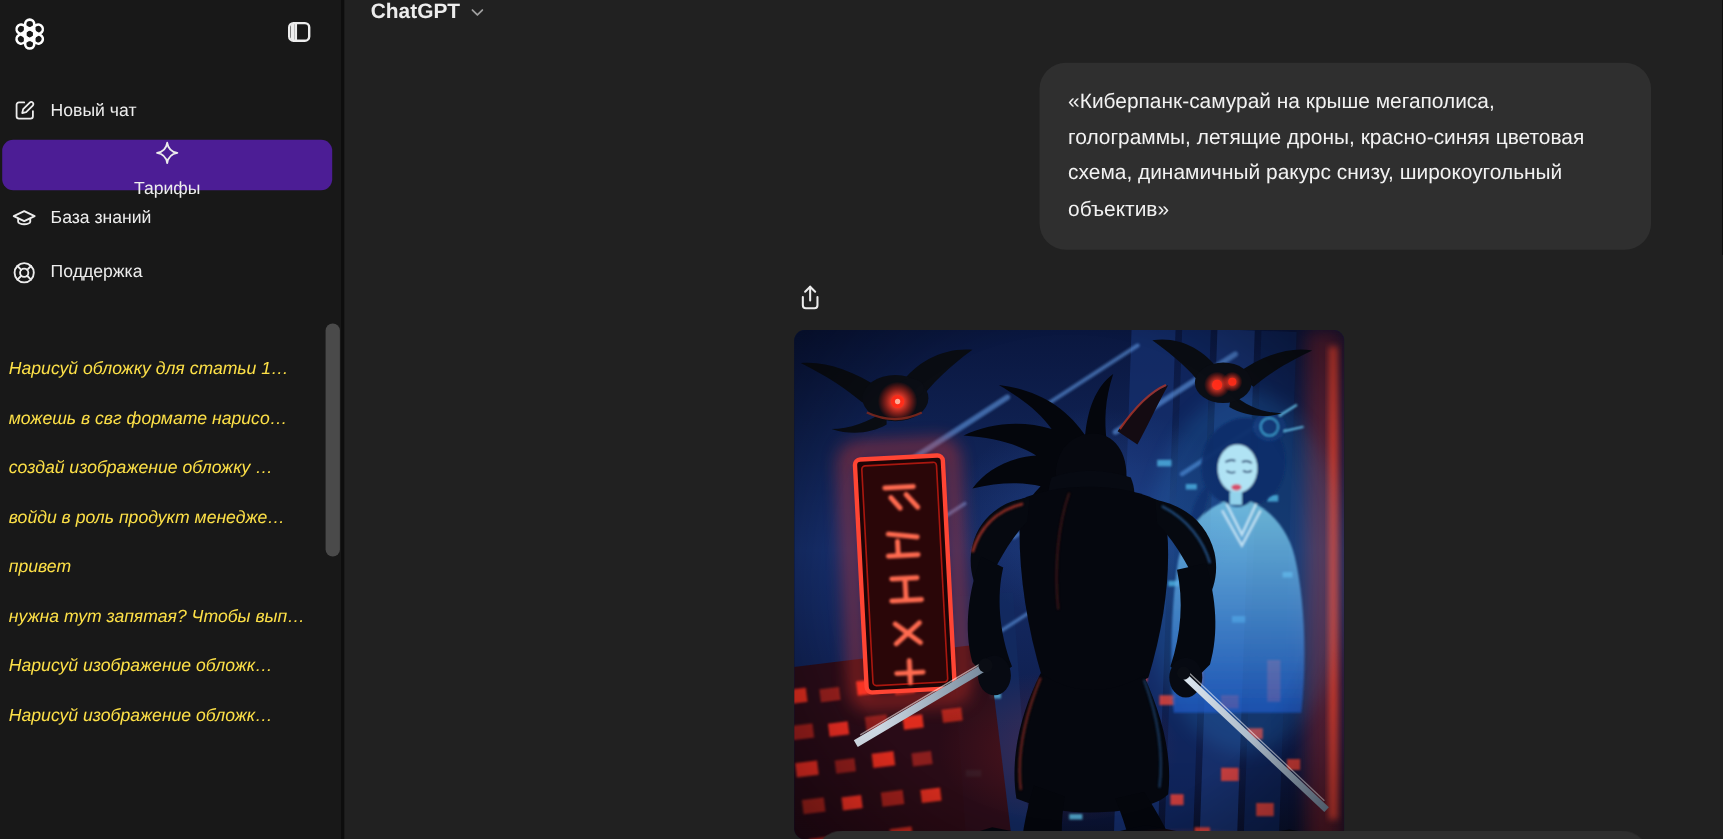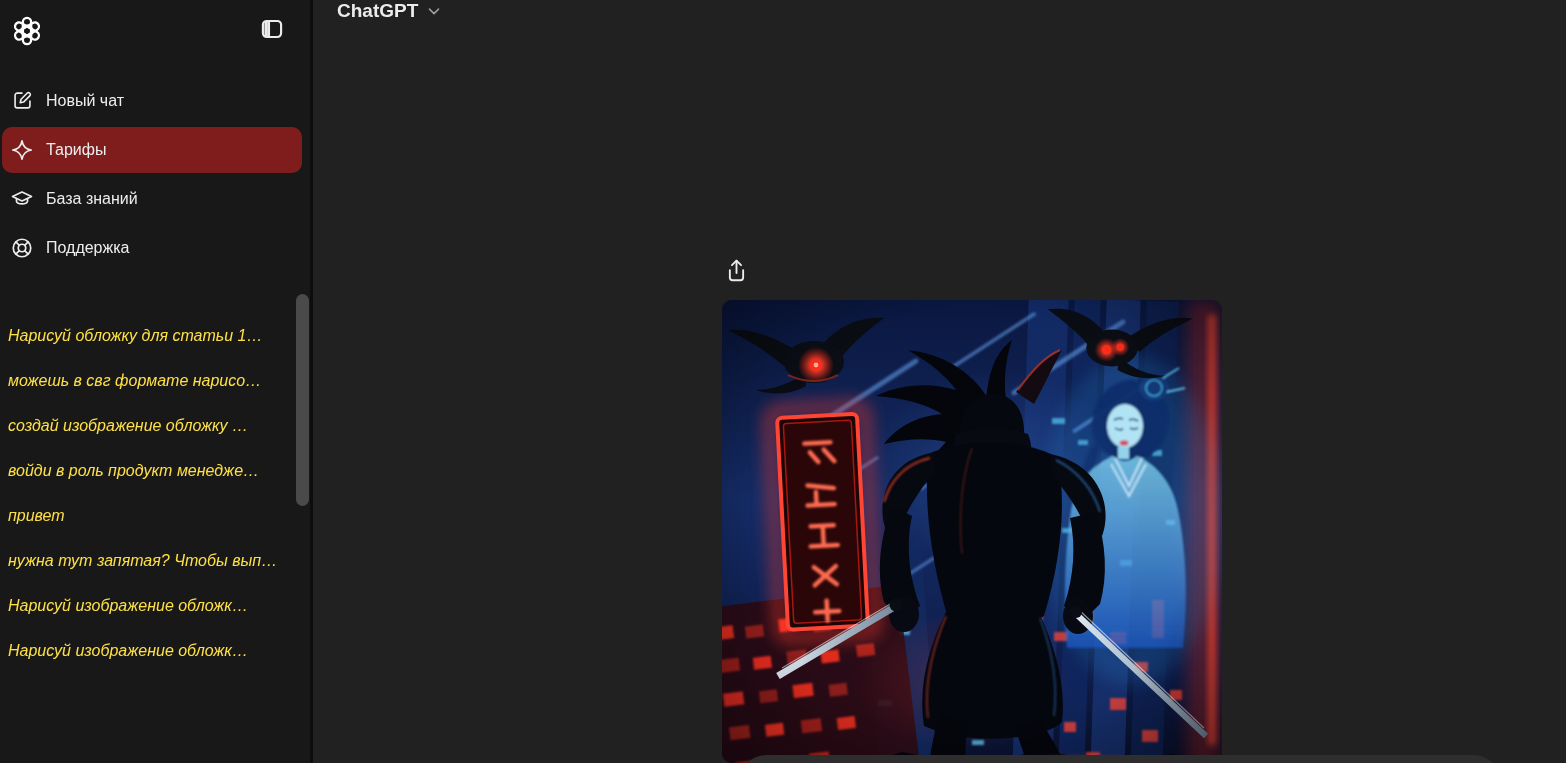--- a/index.html
+++ b/index.html
@@ -10,21 +10,21 @@
     font-family:"Liberation Sans","DejaVu Sans",sans-serif;
     color:#ececec;
   }
   
   .sidebar{position:absolute;left:0;top:0;width:310px;height:763px;background:#181818;}
   .sidebar-border{position:absolute;left:310px;top:0;width:3px;height:763px;background:#0d0d0d;}
   .logo{position:absolute;left:8px;top:12px;width:38px;height:38px;display:flex;align-items:center;justify-content:center;}
   .collapse-btn{position:absolute;left:258px;top:15px;width:28px;height:28px;display:flex;align-items:center;justify-content:center;cursor:pointer;}
   .sb-nav{position:absolute;left:2px;top:76px;width:300px;}
   .nav-item{height:49px;display:flex;align-items:center;gap:12px;padding:0 8px;border-radius:10px;cursor:pointer;font-size:16px;color:#ededed;}
-  .nav-item.active{background:#7f1d1d;height:46px;margin:1.5px 0;}
+  .nav-item.active{background:#4c1d95;height:46px;margin:1.5px 0;flex-direction:column;}
   .nav-item .ic{width:24px;height:24px;flex:0 0 24px;display:flex;align-items:center;justify-content:center;}
   .sb-chats{position:absolute;left:8px;top:304px;width:284px;}
   .chats-heading{font-size:15px;color:#8f8f8f;height:24px;line-height:24px;}
   .chat-list{margin-top:9px;}
   .chat-item{height:45px;line-height:45px;font-size:16px;color:#fde047;white-space:nowrap;overflow:hidden;cursor:pointer;font-style:italic;}
   .sb-scrollbar{position:absolute;left:296px;top:294px;width:13px;height:212px;border-radius:7px;background:#4a4a4a;cursor:pointer;}
   
   .main-header{position:absolute;left:337px;top:0;height:42px;display:flex;align-items:flex-start;gap:6px;}
   .model-title{font-size:19px;font-weight:600;color:#ececec;cursor:pointer;display:flex;align-items:center;gap:7px;}
   
@@ -133,20 +133,21 @@
 
   <div class="main-header">
     <div class="model-title">
       <span>ChatGPT</span>
       <svg width="18" height="18" viewBox="0 0 24 24">
         <path d="M6 9.5 l6 6 6-6" fill="none" stroke="#9e9e9e" stroke-width="2.1" stroke-linecap="round" stroke-linejoin="round"></path>
       </svg>
     </div>
   </div>
 
+  <div class="user-bubble">«Киберпанк-самурай на крыше мегаполиса, голограммы, летящие дроны, красно-синяя цветовая схема, динамичный ракурс снизу, широкоугольный объектив»</div>
 
   <div class="share-btn">
     <svg width="25" height="27" viewBox="0 0 24 26" fill="none" stroke="#ececec" stroke-width="1.8" stroke-linecap="round" stroke-linejoin="round">
       <path d="M12 15.5 V3.6"></path>
       <path d="M7.6 7.9 L12 3.5 l4.4 4.4"></path>
       <path d="M5.6 12.6 v7.2 a2.6 2.6 0 0 0 2.6 2.6 h7.6 a2.6 2.6 0 0 0 2.6-2.6 v-7.2"></path>
     </svg>
   </div>
 
   <div class="gen-image" role="img" aria-label="Киберпанк-самурай с двумя катанами на фоне неонового мегаполиса: красная вывеска, голограмма гейши, летящие дроны">

